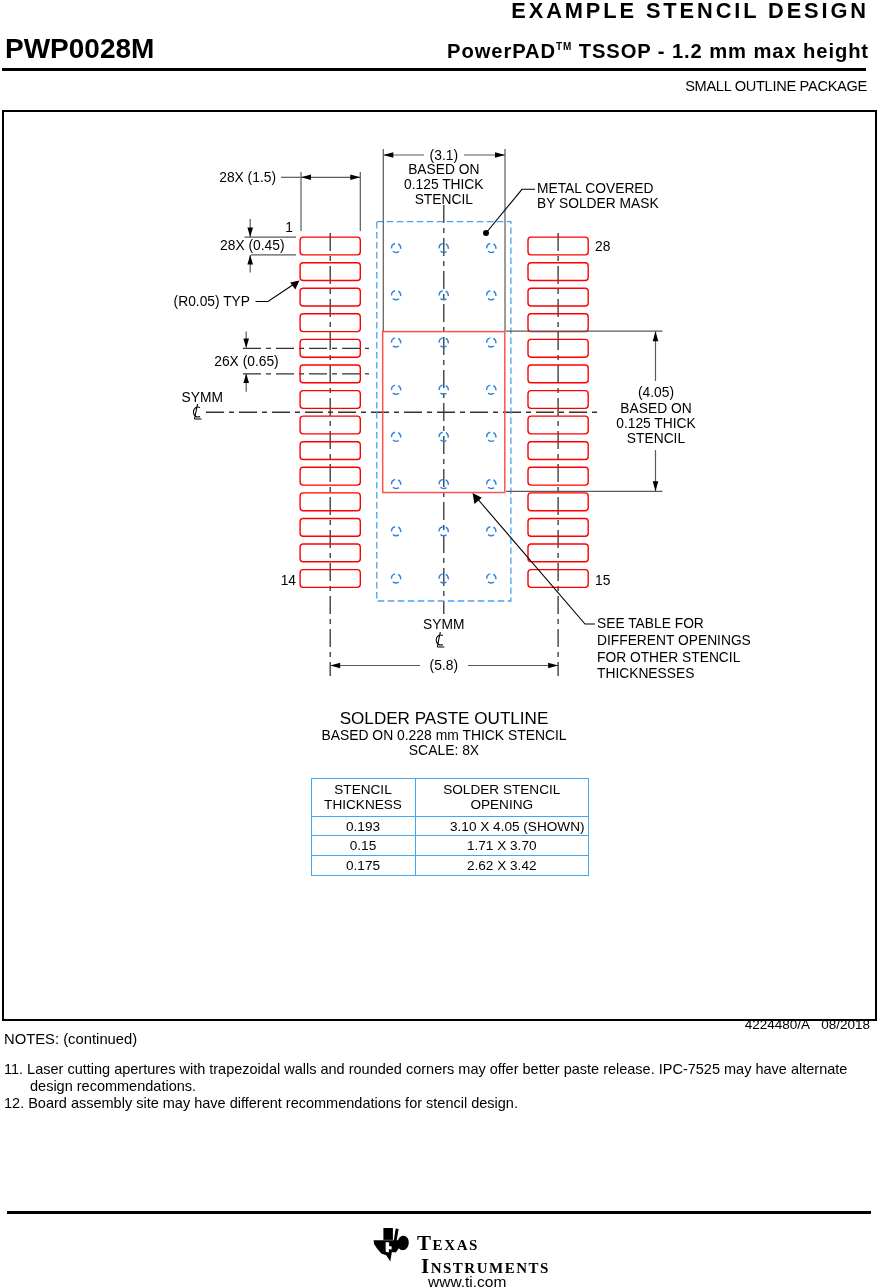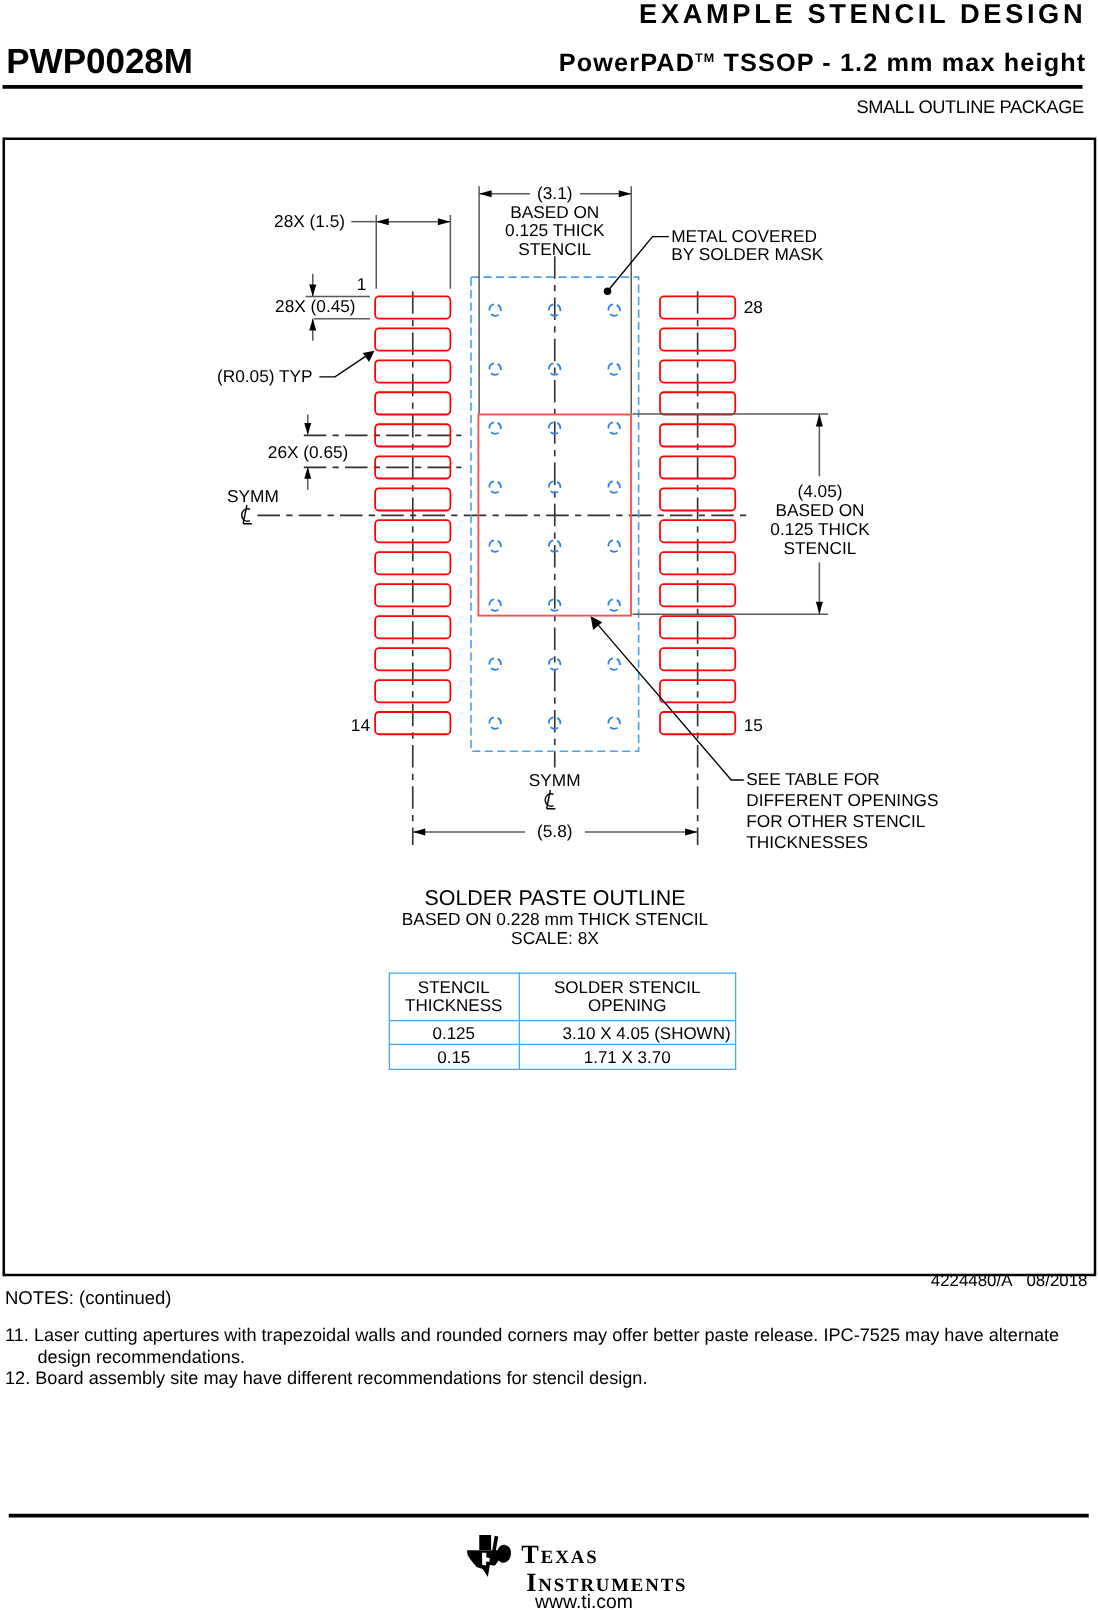--- a/index.html
+++ b/index.html
@@ -295,26 +295,30 @@
 
 <div class="abs" style="left:244px;top:742px;width:400px;text-align:center;font-size:13.9px;">SCALE: 8X</div>
 
 <table class="abs" style="left:310.5px;top:777.9px;border-collapse:collapse;font-size:13.6px;" cellspacing="0">
 <tbody>
       <tr style="height:38px;">
         <td style="border:1.2px solid #41a7f0;width:101px;text-align:center;line-height:1.12;">STENCIL<br>THICKNESS</td>
         <td style="border:1.2px solid #41a7f0;width:170.5px;text-align:center;line-height:1.12;">SOLDER STENCIL<br>OPENING</td>
       </tr>
 <tr style="height:19.6px;">
-        <td style="border:1.2px solid #41a7f0;text-align:center;">0.125</td>
+        <td style="border:1.2px solid #41a7f0;text-align:center;">0.193</td>
         <td style="border:1.2px solid #41a7f0;text-align:center;padding-left:32px;">3.10 X 4.05 (SHOWN)</td>
       </tr>
 <tr style="height:19.8px;padding-left:25px;">
         <td style="border:1.2px solid #41a7f0;text-align:center;">0.15</td>
         <td style="border:1.2px solid #41a7f0;text-align:center;">1.71 X 3.70</td>
+      </tr>
+<tr style="height:20px;">
+        <td style="border:1.2px solid #41a7f0;text-align:center;">0.175</td>
+        <td style="border:1.2px solid #41a7f0;text-align:center;">2.62 X 3.42</td>
       </tr>
 </tbody>
   </table>
 
 <div class="abs" style="right:8px;top:1004.5px;font-size:13.5px;margin-top:12px;">4224480/A&nbsp;&nbsp; 08/2018</div>
 
 <div class="abs" style="left:4px;top:1031px;font-size:14.8px;">NOTES: (continued)</div>
 
 <div class="abs" style="left:4px;top:1061px;font-size:14.5px;line-height:16.6px;">11. Laser cutting apertures with trapezoidal walls and rounded corners may offer better paste release. IPC-7525 may have alternate<br><span style="margin-left:26px;">design recommendations.</span></div>
 

